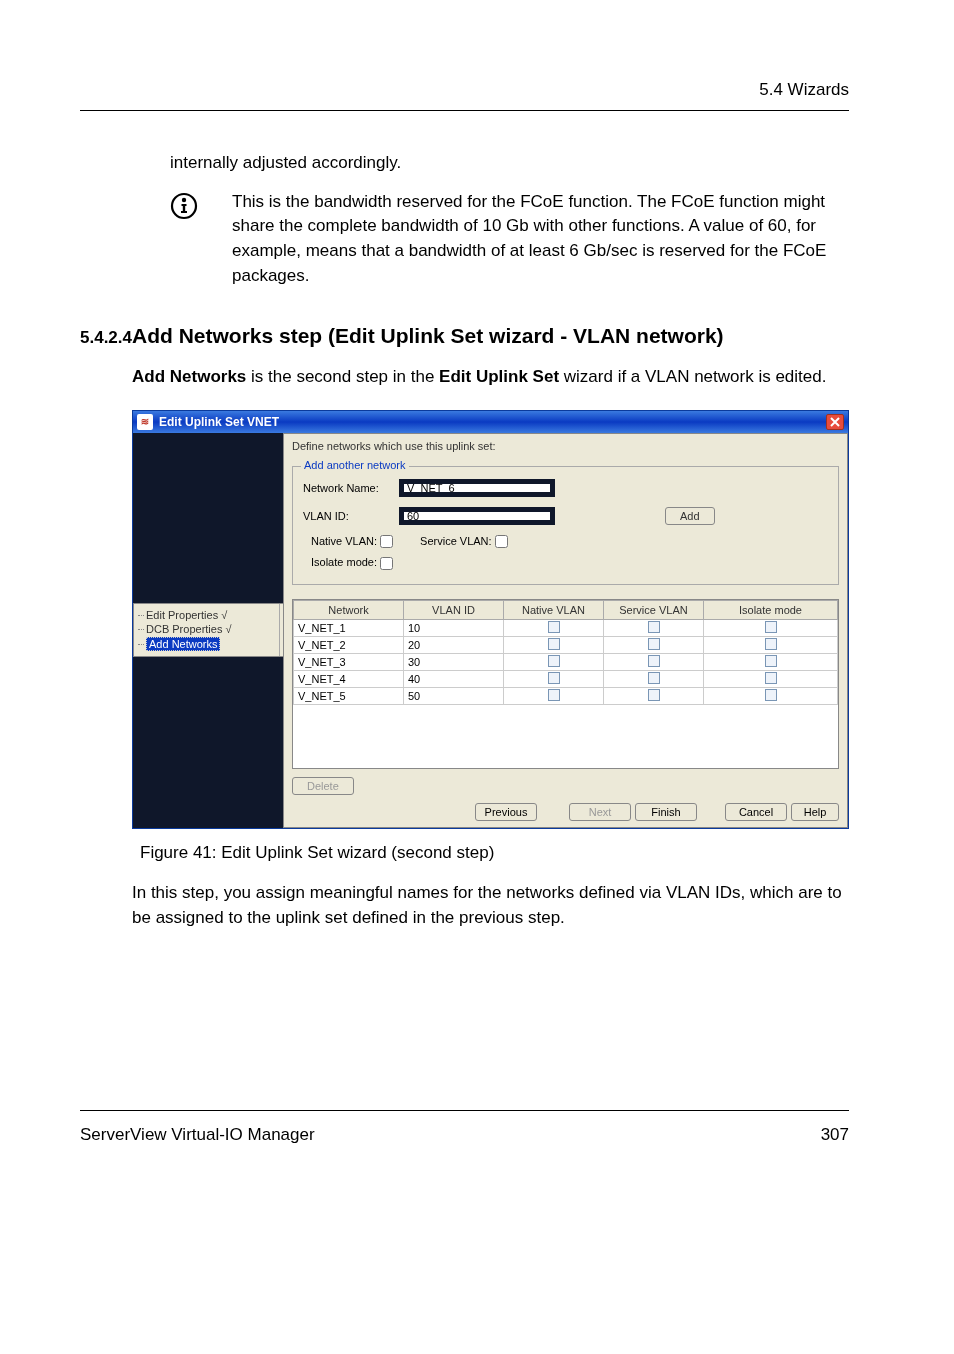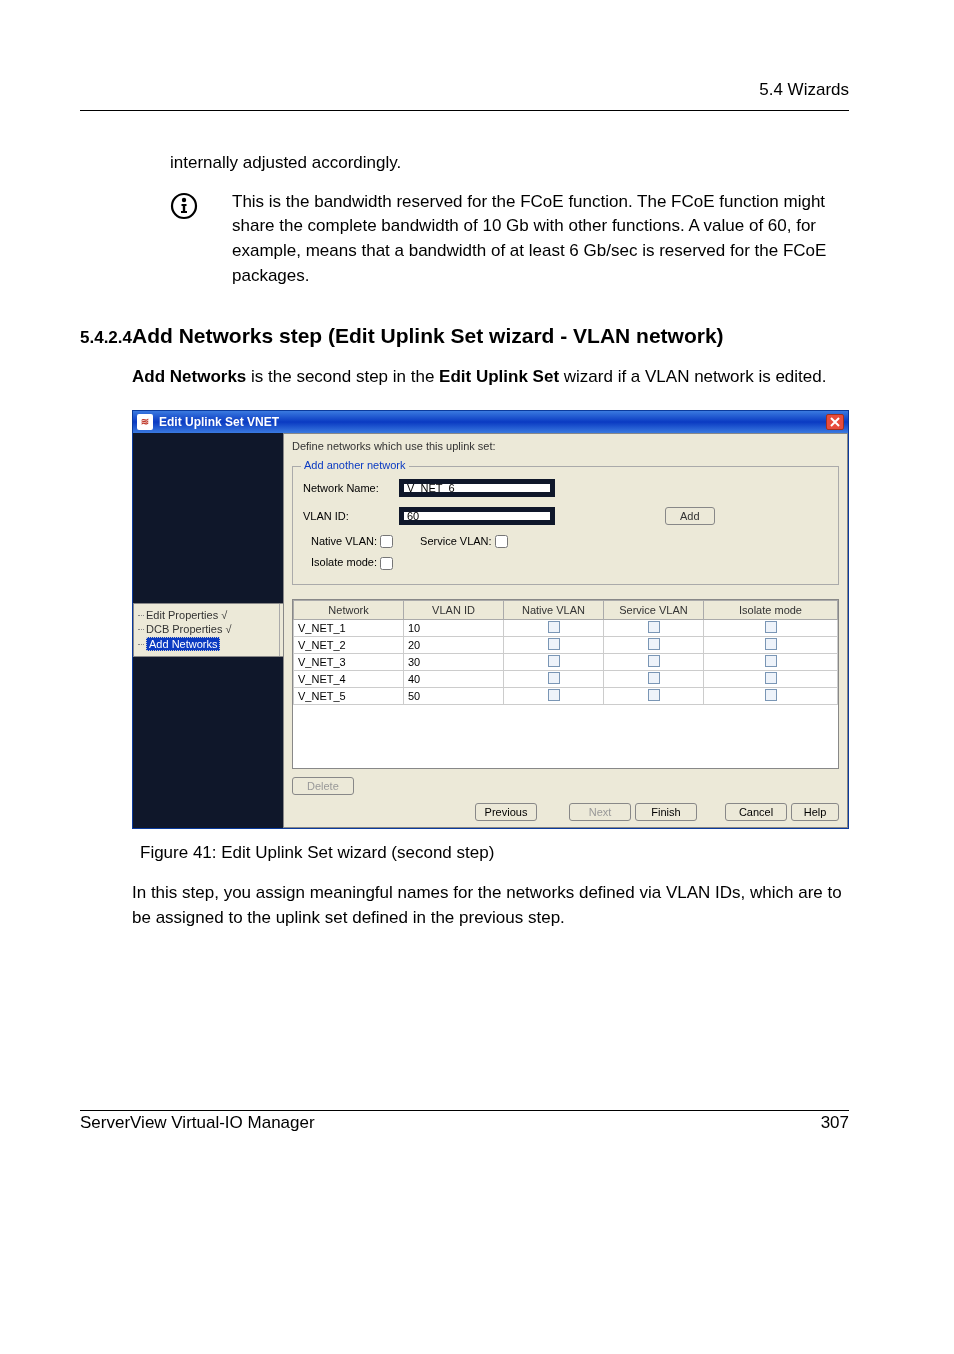--- a/index.html
+++ b/index.html
@@ -280,21 +280,21 @@
   }
   .footer-btn.disabled { color: #999; margin-left: 28px; }
   .fig-caption {
     font-size: 17px;
     margin: 14px 0 18px 60px;
   }
   .page-footer {
     display: flex;
     justify-content: space-between;
     border-top: 1px solid #000;
-    padding-top: 2px;
+    padding-top: 14px;
     font-size: 17px;
     margin-top: 180px;
   }
 </style>
 </head>
 <body>
 
 <div class="page">
   <div class="header-right">5.4 Wizards</div>
   <hr class="hr-top">

